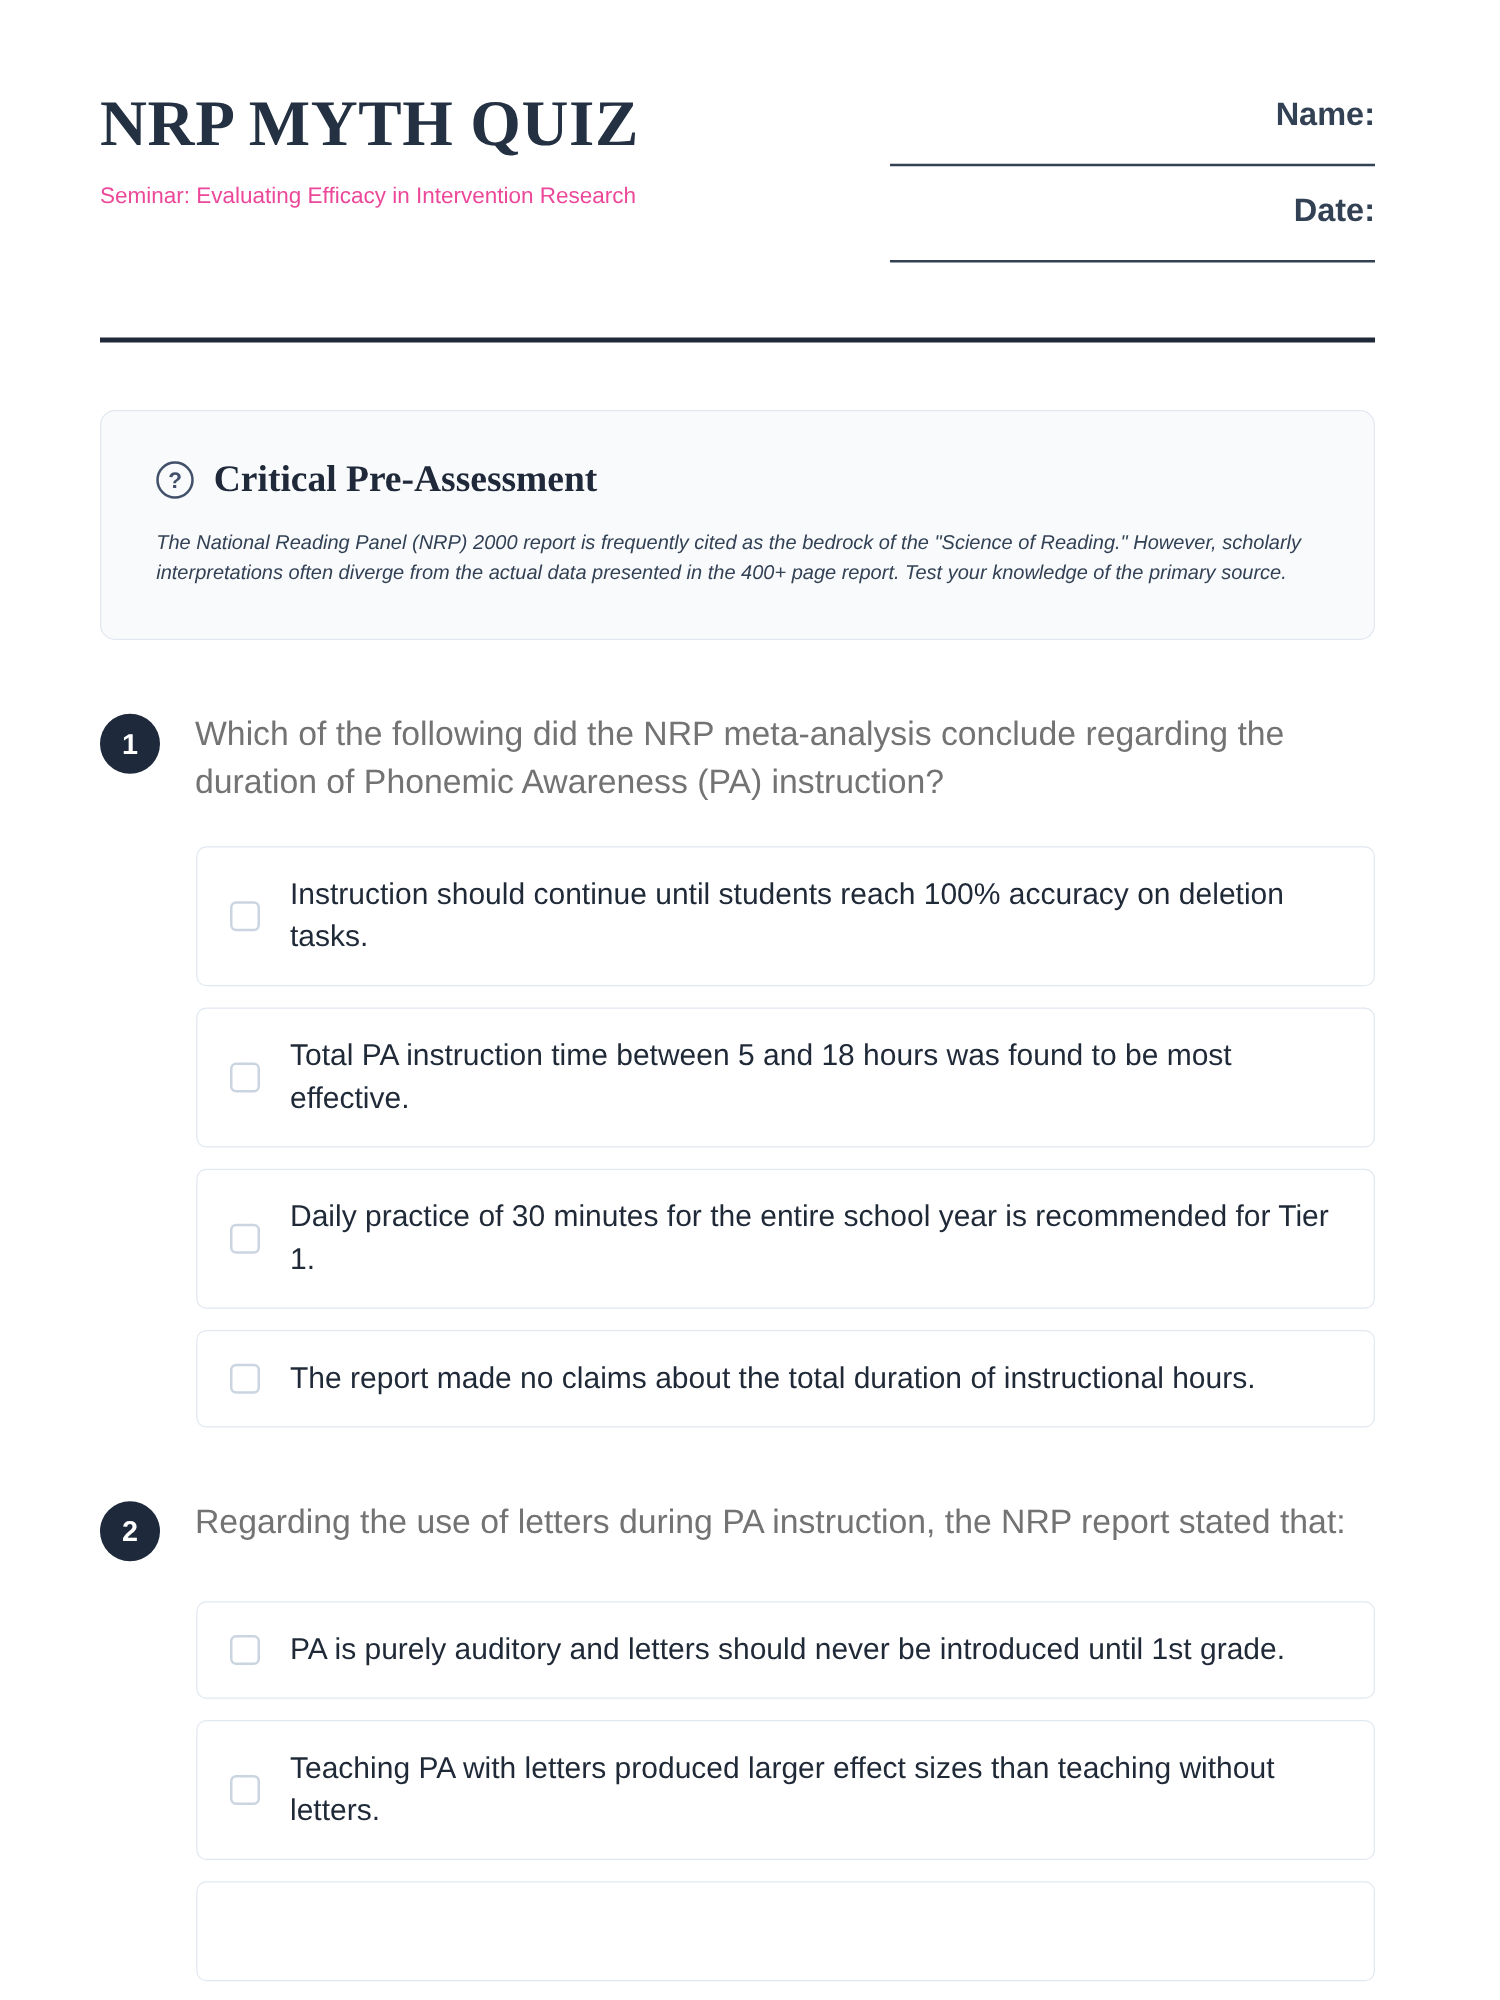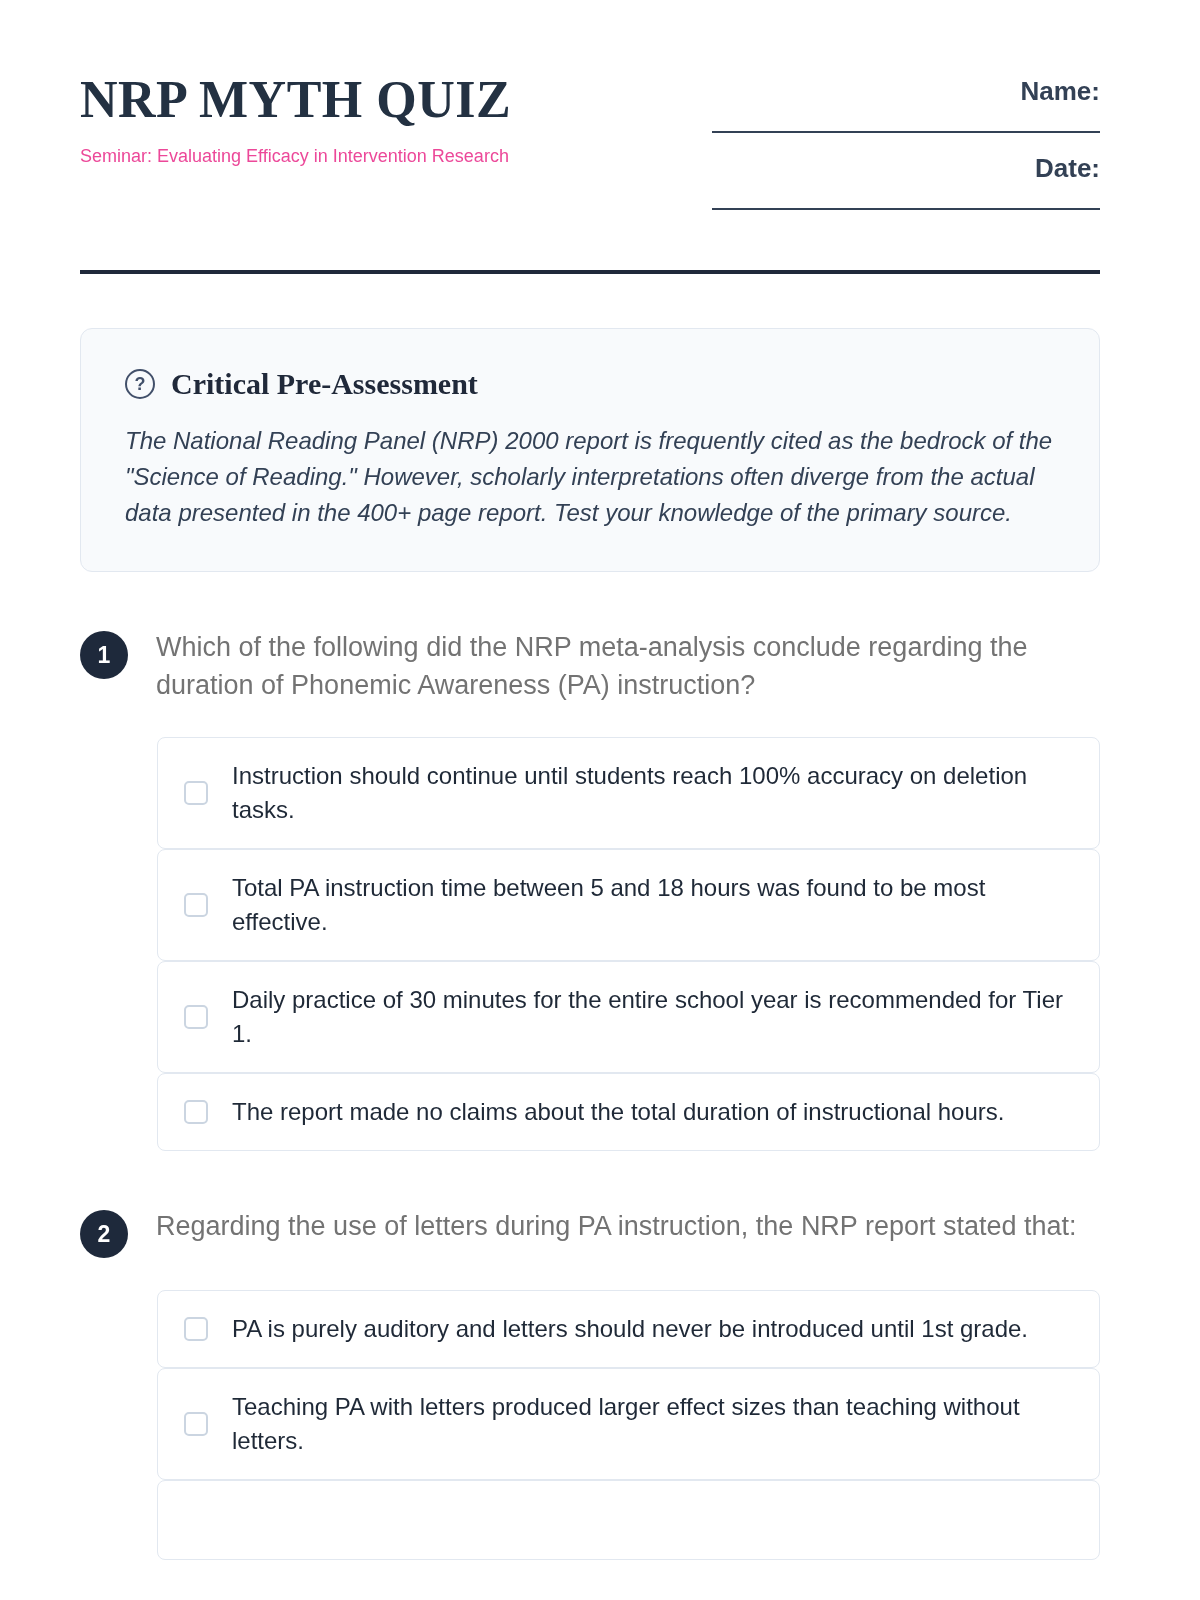--- a/index.html
+++ b/index.html
@@ -61,21 +61,21 @@
     display: inline-flex;
     align-items: center;
     justify-content: center;
     font-family: "Liberation Sans", sans-serif;
     font-size: 18px;
     font-weight: 700;
     color: #42506a;
   }
   .infobox-body {
     font-style: italic;
-    font-size: 24px;
+    font-size: 16px;
     line-height: 1.5;
     color: #334155;
     margin: 0;
   }
 
   
   .question { margin-top: 56px; }
   .qheader { display: flex; gap: 28px; align-items: flex-start; }
   .qbadge {
     width: 48px; height: 48px; min-width: 48px;
@@ -84,21 +84,21 @@
     color: #ffffff;
     font-size: 23px;
     font-weight: 700;
     display: flex;
     align-items: center;
     justify-content: center;
     margin-top: 3px;
   }
   .qtext { font-size: 27px; font-weight: 400; line-height: 1.42; color: #737373; }
 
-  .options { margin: 32px 0 0 77px; display: flex; flex-direction: column; }
+  .options { margin: 32px 0 0 77px; display: flex; flex-direction: column; gap: 17px; }
   .option {
     border: 1px solid #e2e8f0;
     border-radius: 8px;
     padding: 21px 26px;
     display: flex;
     align-items: center;
     gap: 24px;
     background: #ffffff;
     cursor: pointer;
   }

